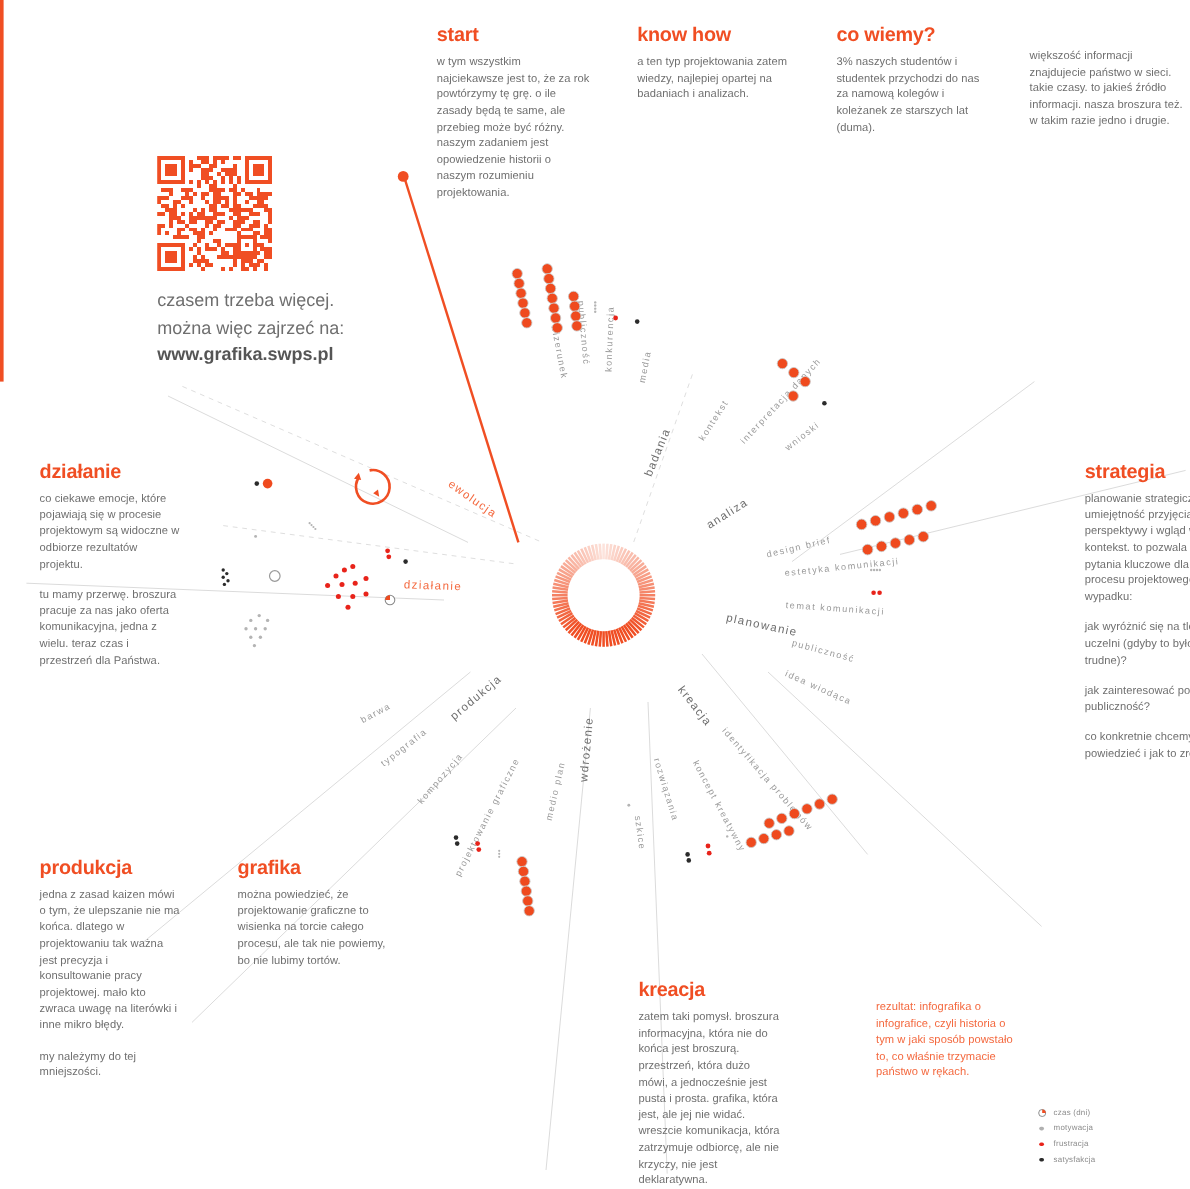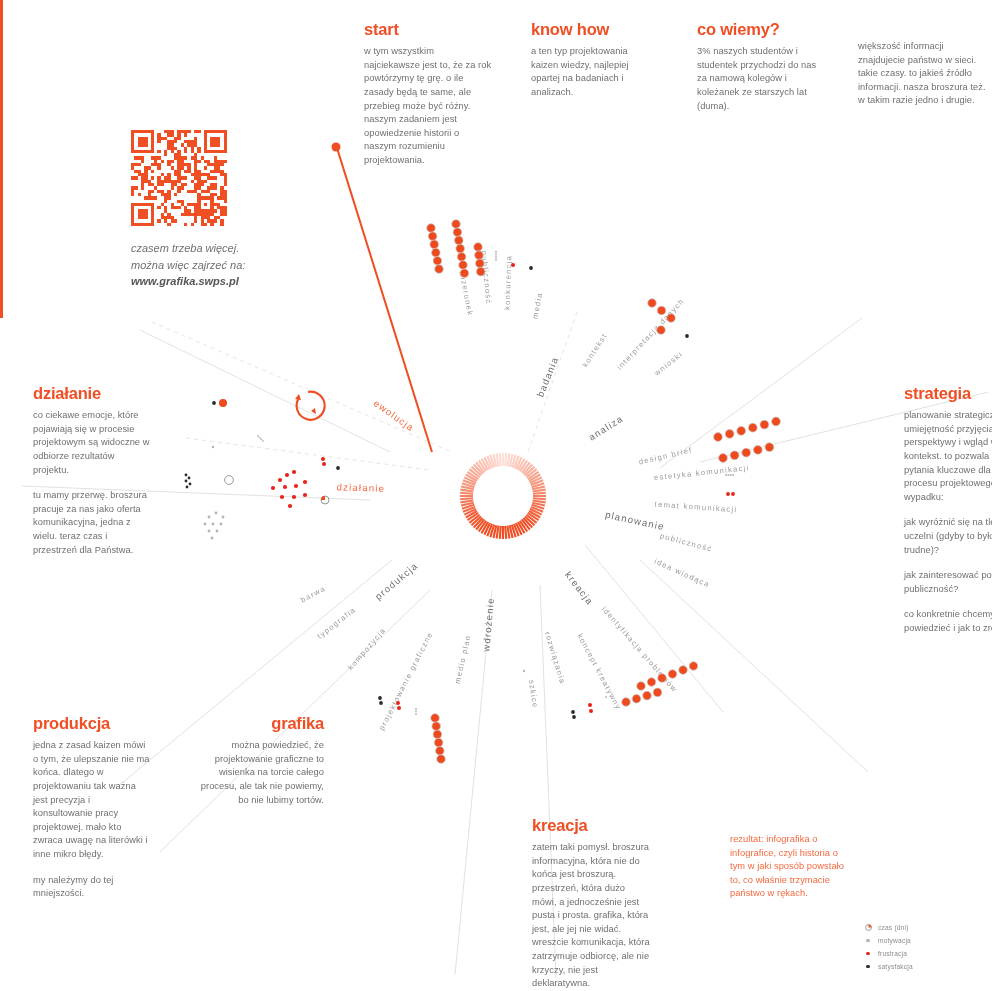--- a/index.html
+++ b/index.html
@@ -36,21 +36,21 @@
     line-height:1.465;
     color:#6f6f6f;
     letter-spacing:.05px;
   }
   .block p.accent{color:#f4693f;}
   .block p:last-child{margin-bottom:0;}
 
   
   .qr-wrap{position:absolute;left:131px;top:130px;}
   .qr{width:96px;height:96px;display:block;}
-  .qr-cap{margin-top:14px;font-size:11px;line-height:1.5;color:#6f6f6f;font-style:italic;}
+  .qr-cap{margin-top:14px;font-size:15px;line-height:1.5;color:#6f6f6f;}
   .qr-cap .strong{font-weight:700;color:#555;}
 
   
   .diagram{position:absolute;left:0;top:0;width:992px;height:991px;}
   .diagram svg{display:block;}
 
   .hublabel{font-size:9.6px;fill:#6e6e6e;letter-spacing:1.2px;}
   .hublabel.accent{fill:#f4693f;}
   .spokelabel{font-size:7.6px;fill:#9a9a9a;letter-spacing:1.3px;}
 
@@ -337,21 +337,21 @@
     </svg>
   </div>
 
   <div class="block" style="left:364px;top:16px;width:128px;">
     <h2>start</h2>
     <p>w tym wszystkim najciekawsze jest to, że za rok powtórzymy tę grę. o ile zasady będą te same, ale przebieg może być różny. naszym zadaniem jest opowiedzenie historii o naszym rozumieniu projektowania.</p>
   </div>
 
   <div class="block" style="left:531px;top:16px;width:126px;">
     <h2>know how</h2>
-    <p>a ten typ projektowania kaizen wiedzy, najlepiej opartej na badaniach i analizach.</p>
+    <p>a ten typ projektowania zatem wiedzy, najlepiej opartej na badaniach i analizach.</p>
   </div>
 
   <div class="block" style="left:697px;top:16px;width:124px;">
     <h2>co wiemy?</h2>
     <p>3% naszych studentów i studentek przychodzi do nas za namową kolegów i koleżanek ze starszych lat (duma).</p>
   </div>
 
   <div class="block" style="left:858px;top:40px;width:128px;">
     <p>większość informacji znajdujecie państwo w sieci. takie czasy. to jakieś źródło informacji. nasza broszura też. w takim razie jedno i drugie.</p>
   </div>
@@ -369,21 +369,21 @@
     <p>jak zainteresować potencjalną publiczność?</p>
     <p>co konkretnie chcemy powiedzieć i jak to zrobić?</p>
   </div>
 
   <div class="block" style="left:33px;top:710px;width:118px;">
     <h2>produkcja</h2>
     <p>jedna z zasad kaizen mówi o tym, że ulepszanie nie ma końca. dlatego w projektowaniu tak ważna jest precyzja i konsultowanie pracy projektowej. mało kto zwraca uwagę na literówki i inne mikro błędy.</p>
     <p>my należymy do tej mniejszości.</p>
   </div>
 
-  <div class="block" style="left:198px;top:710px;width:126px;text-align:right;">
+  <div class="block" style="left:198px;top:710px;width:126px;">
     <h2>grafika</h2>
     <p>można powiedzieć, że projektowanie graficzne to wisienka na torcie całego procesu, ale tak nie powiemy, bo nie lubimy tortów.</p>
   </div>
 
   <div class="block" style="left:532px;top:812px;width:120px;">
     <h2>kreacja</h2>
     <p>zatem taki pomysł. broszura informacyjna, która nie do końca jest broszurą. przestrzeń, która dużo mówi, a jednocześnie jest pusta i prosta. grafika, która jest, ale jej nie widać. wreszcie komunikacja, która zatrzymuje odbiorcę, ale nie krzyczy, nie jest deklaratywna.</p>
   </div>
 
   <div class="block" style="left:696px;top:833px;width:120px;margin-left:34px;">

